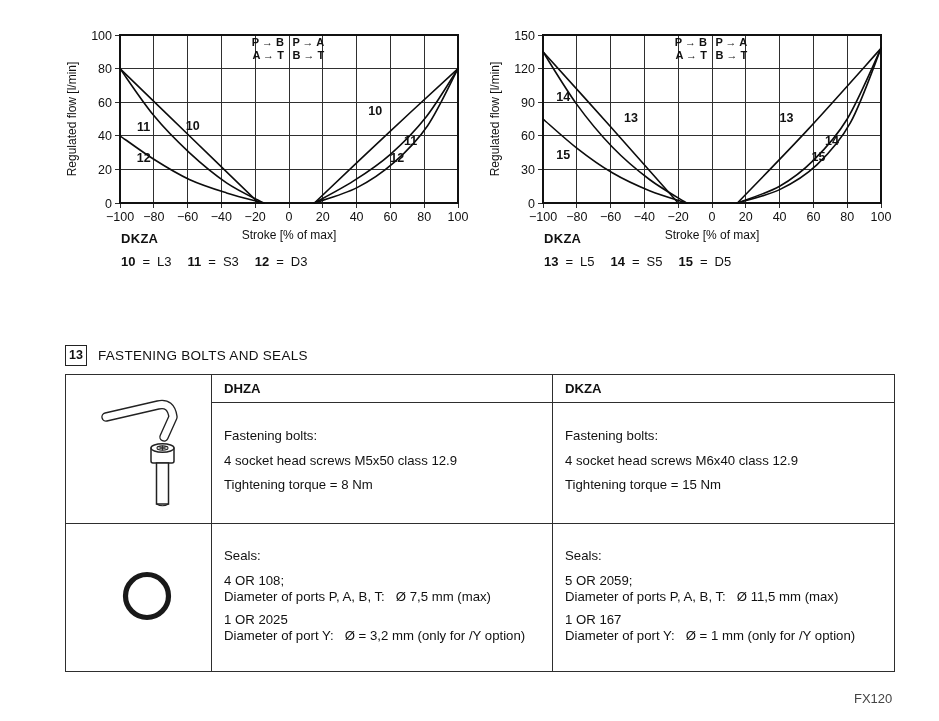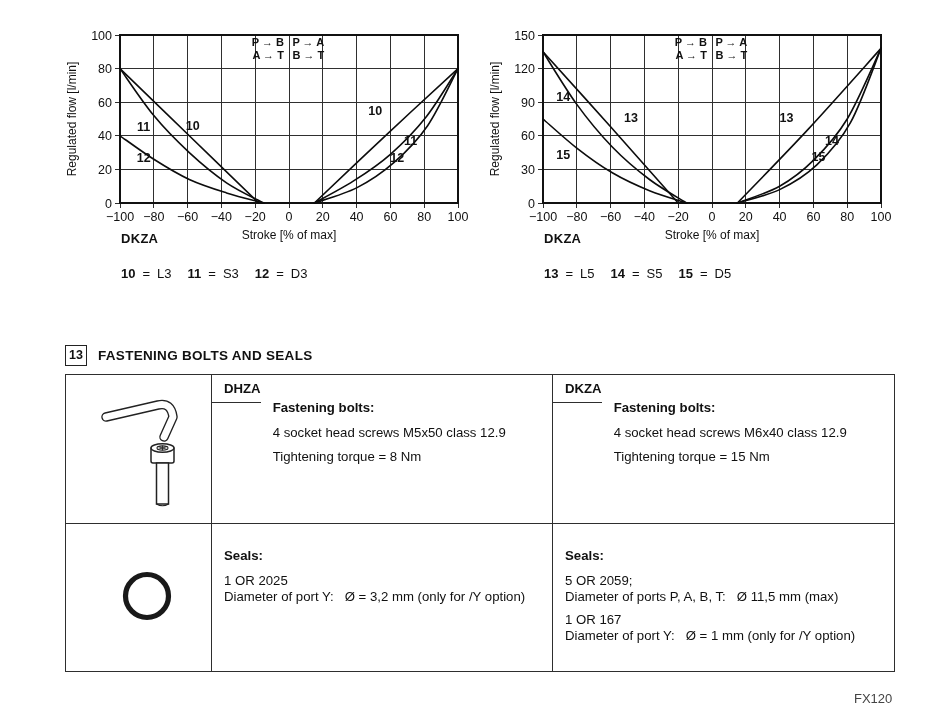--- a/index.html
+++ b/index.html
@@ -16,43 +16,43 @@
   .tick{font-size:12.5px;fill:#111}
   .end{text-anchor:end}
   .mid{text-anchor:middle}
   .axt{font-size:12px;fill:#111}
   .leg{font-size:11px;font-weight:bold;fill:#111}
   .curve{fill:none;stroke:#0c0c0c;stroke-width:1.6;stroke-linecap:round;stroke-linejoin:round}
   .clab{font-size:12.5px;font-weight:bold;fill:#111}
 
   .caption{position:absolute;left:63px;top:213px;font-size:13px;color:#111}
   .cap-title{font-weight:bold;letter-spacing:.3px}
-  .cap-items{margin-top:20px;white-space:nowrap}
+  .cap-items{margin-top:8px;white-space:nowrap}
   .cap-item{margin-right:16px}
   .cap-item .n{font-weight:bold}
   .cap-item .eq{margin:0 7px}
 
   
   .section-head{position:absolute;left:65px;top:345px;display:flex;align-items:center}
   .numbox{display:inline-block;width:20px;height:19px;border:1.6px solid #222;font-weight:bold;font-size:12.5px;text-align:center;line-height:19px}
-  .sec-title{margin-left:11px;font-weight:bold;font-size:13.5px;letter-spacing:.3px}
+  .sec-title{margin-left:11px;font-weight:normal;font-size:13.5px;letter-spacing:.3px}
 
   
   .tbl{position:absolute;left:65px;top:374px;width:830px;height:298px;border:1.4px solid #2e2e2e;box-sizing:border-box;display:flex;flex-direction:column;background:#fff}
   .trow{display:flex;flex:1;min-height:0}
   .trow.rs{border-top:1.4px solid #2e2e2e}
   .cell{box-sizing:border-box}
   .icell{width:146px;border-right:1.4px solid #2e2e2e;position:relative}
   .icell svg{display:block}
-  .tcell{width:342px;display:flex;flex-direction:row}
+  .tcell{width:342px;display:flex;flex-direction:column}
   .tcell.mid-col{border-right:1.4px solid #2e2e2e}
   .colhead{height:28px;line-height:28px;padding-left:12px;font-weight:bold;font-size:13.2px;border-bottom:1.4px solid #2e2e2e;box-sizing:border-box}
   .cbody{padding:25px 12px 0 12px;font-size:13.2px}
   .cb2{padding-top:24px}
-  .bh{font-weight:bold;margin-bottom:10px}
+  .bh{font-weight:normal;margin-bottom:10px}
   .ln{margin-bottom:7px;line-height:1.25}
   .grp{margin-bottom:7px}
   .grp .ln{margin:0;line-height:1.22}
   .pre{white-space:pre-wrap}
   .iart{stroke:#222;fill:#fff}
 
   .footer{position:absolute;left:854px;top:691px;font-size:13px;color:#444}
 </style>
 </head>
 <body>
@@ -264,20 +264,24 @@
     <div class="trow rs">
       <div class="cell icell">
         <svg width="146" height="146" viewBox="0 0 146 146">
           <circle cx="81" cy="72" r="21.5" fill="none" stroke="#191919" stroke-width="5.2"></circle>
         </svg>
       </div>
       <div class="cell tcell mid-col">
         <div class="cbody cb2">
           <div class="bh">Seals:</div>
           <div class="grp">
+            <div class="ln pre">4 OR 108;</div>
+            <div class="ln pre">Diameter of ports P, A, B, T:   Ø 7,5 mm (max)</div>
+          </div>
+          <div class="grp">
             <div class="ln pre">1 OR 2025</div>
             <div class="ln pre">Diameter of port Y:   Ø = 3,2 mm (only for /Y option)</div>
           </div>
         </div>
       </div>
       <div class="cell tcell last">
         <div class="cbody cb2">
           <div class="bh">Seals:</div>
           <div class="grp">
             <div class="ln pre">5 OR 2059;</div>

